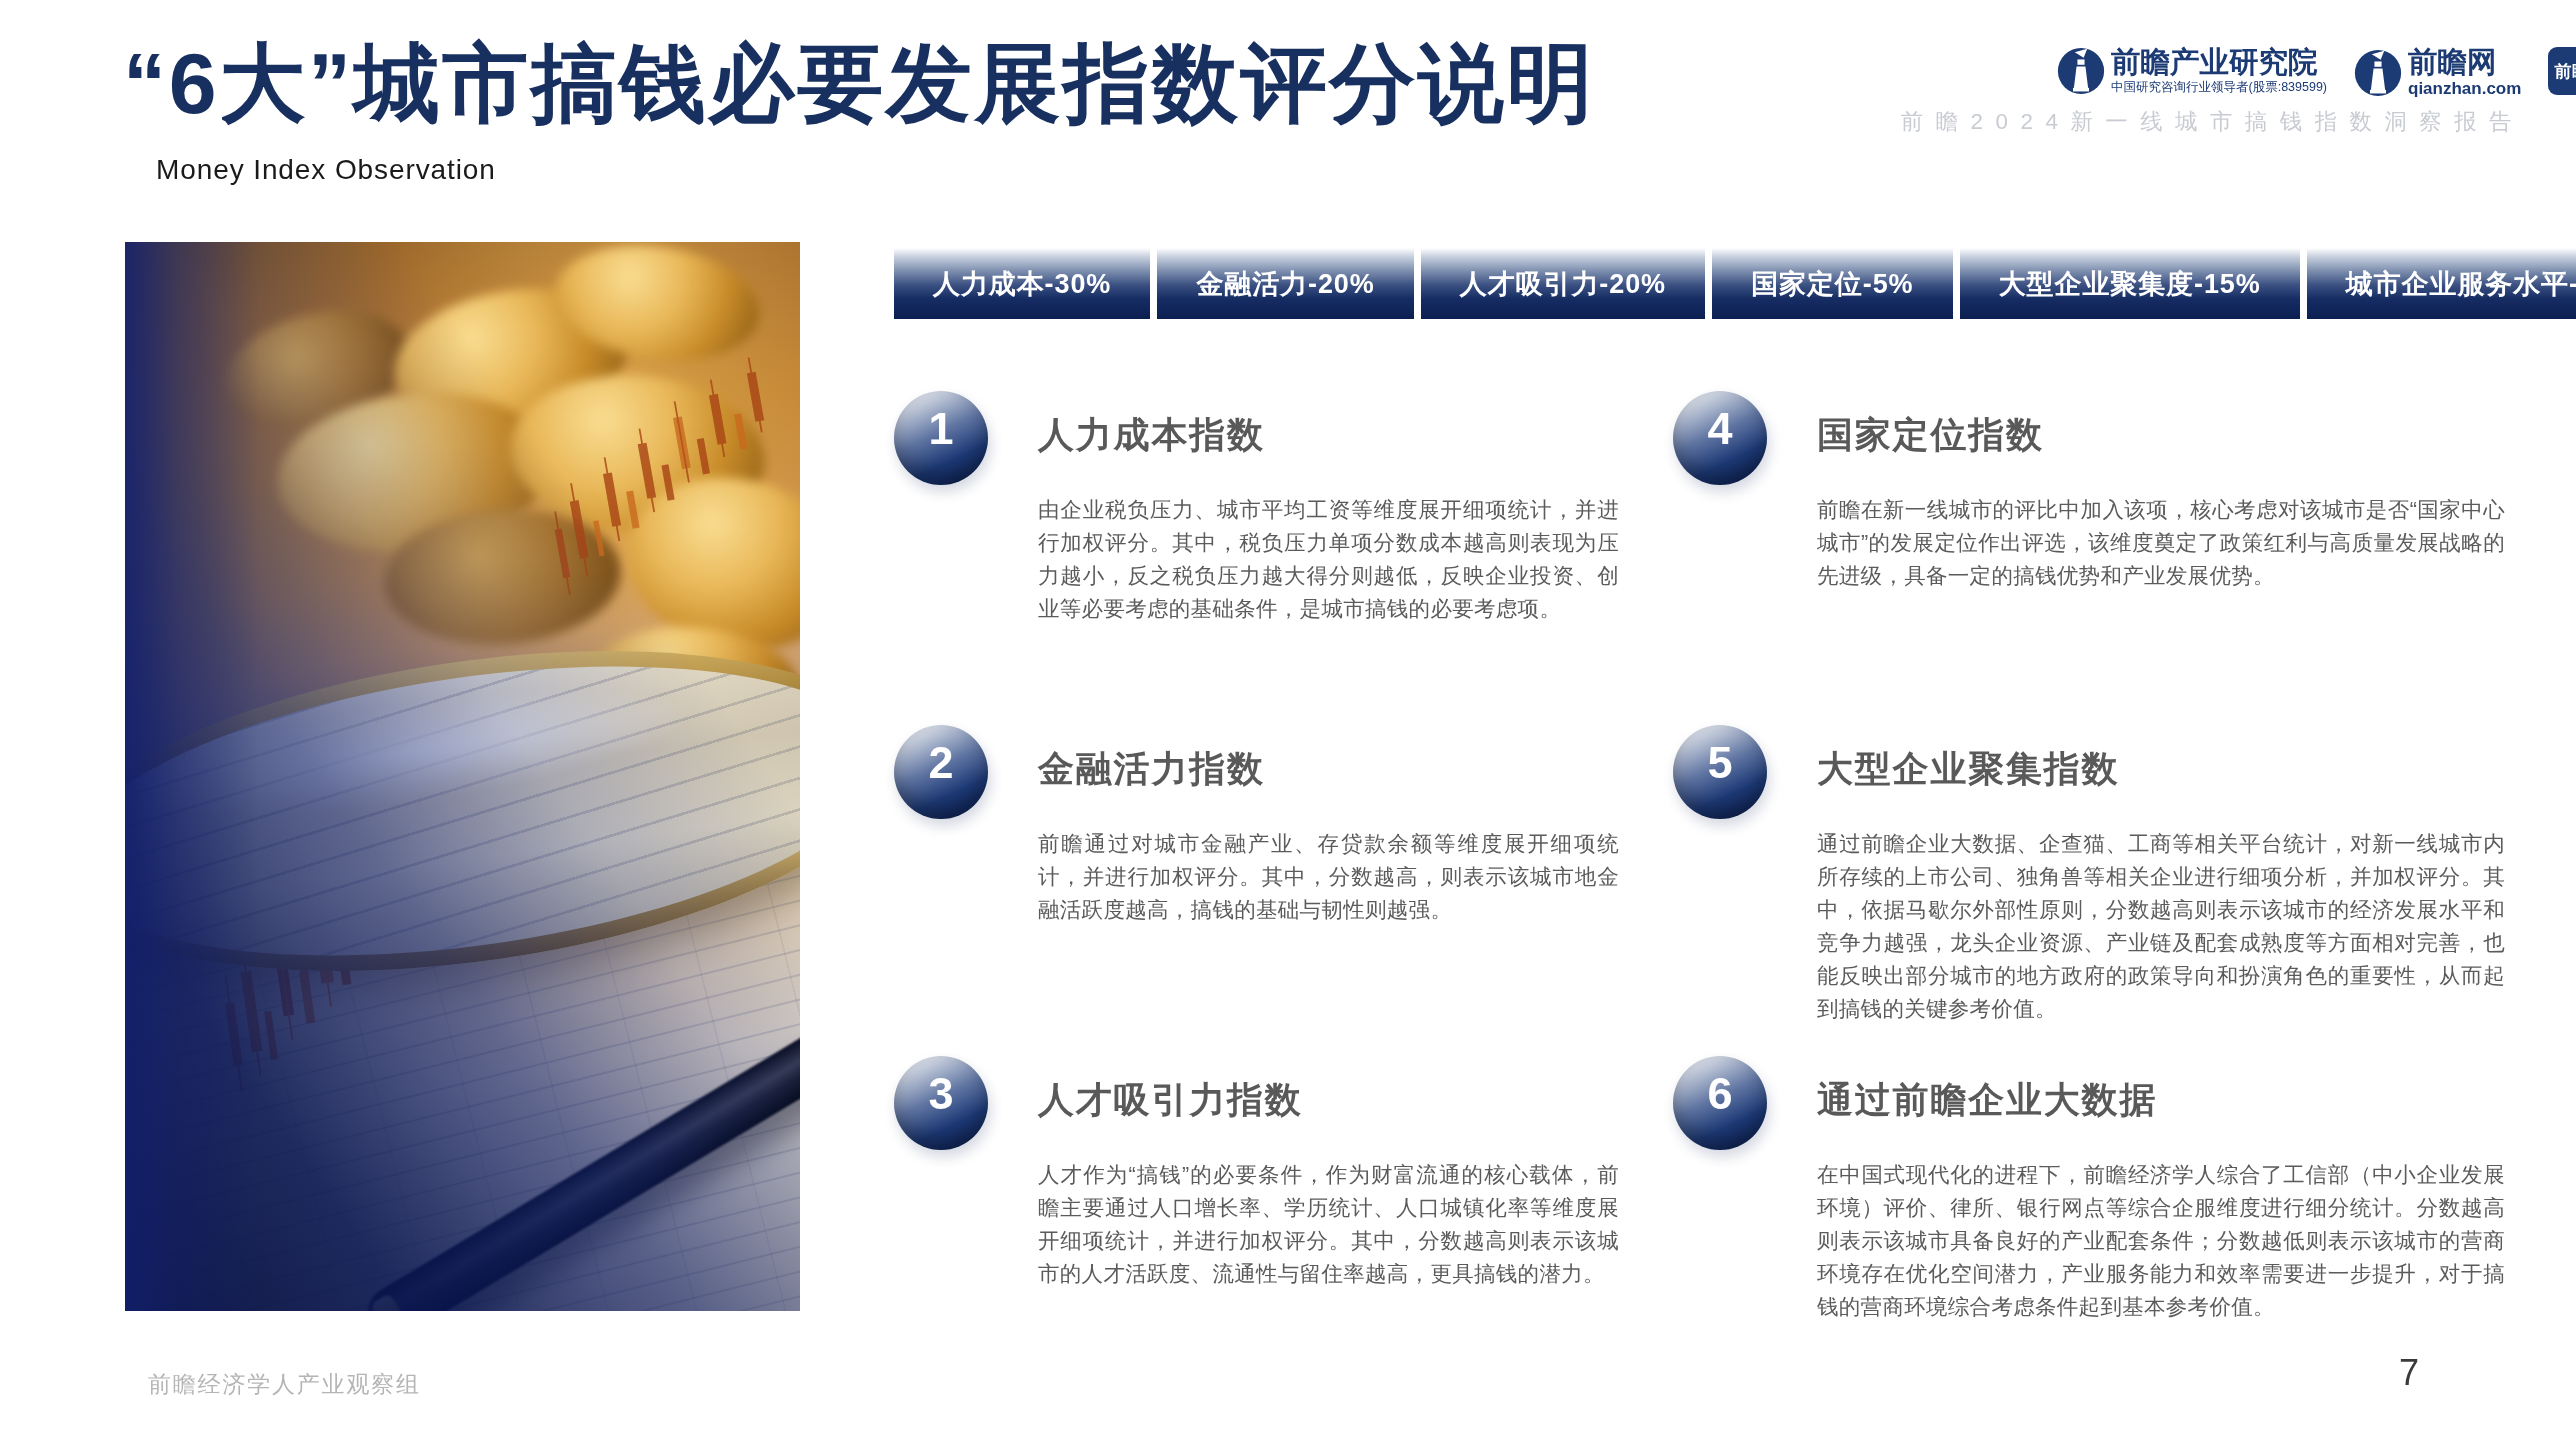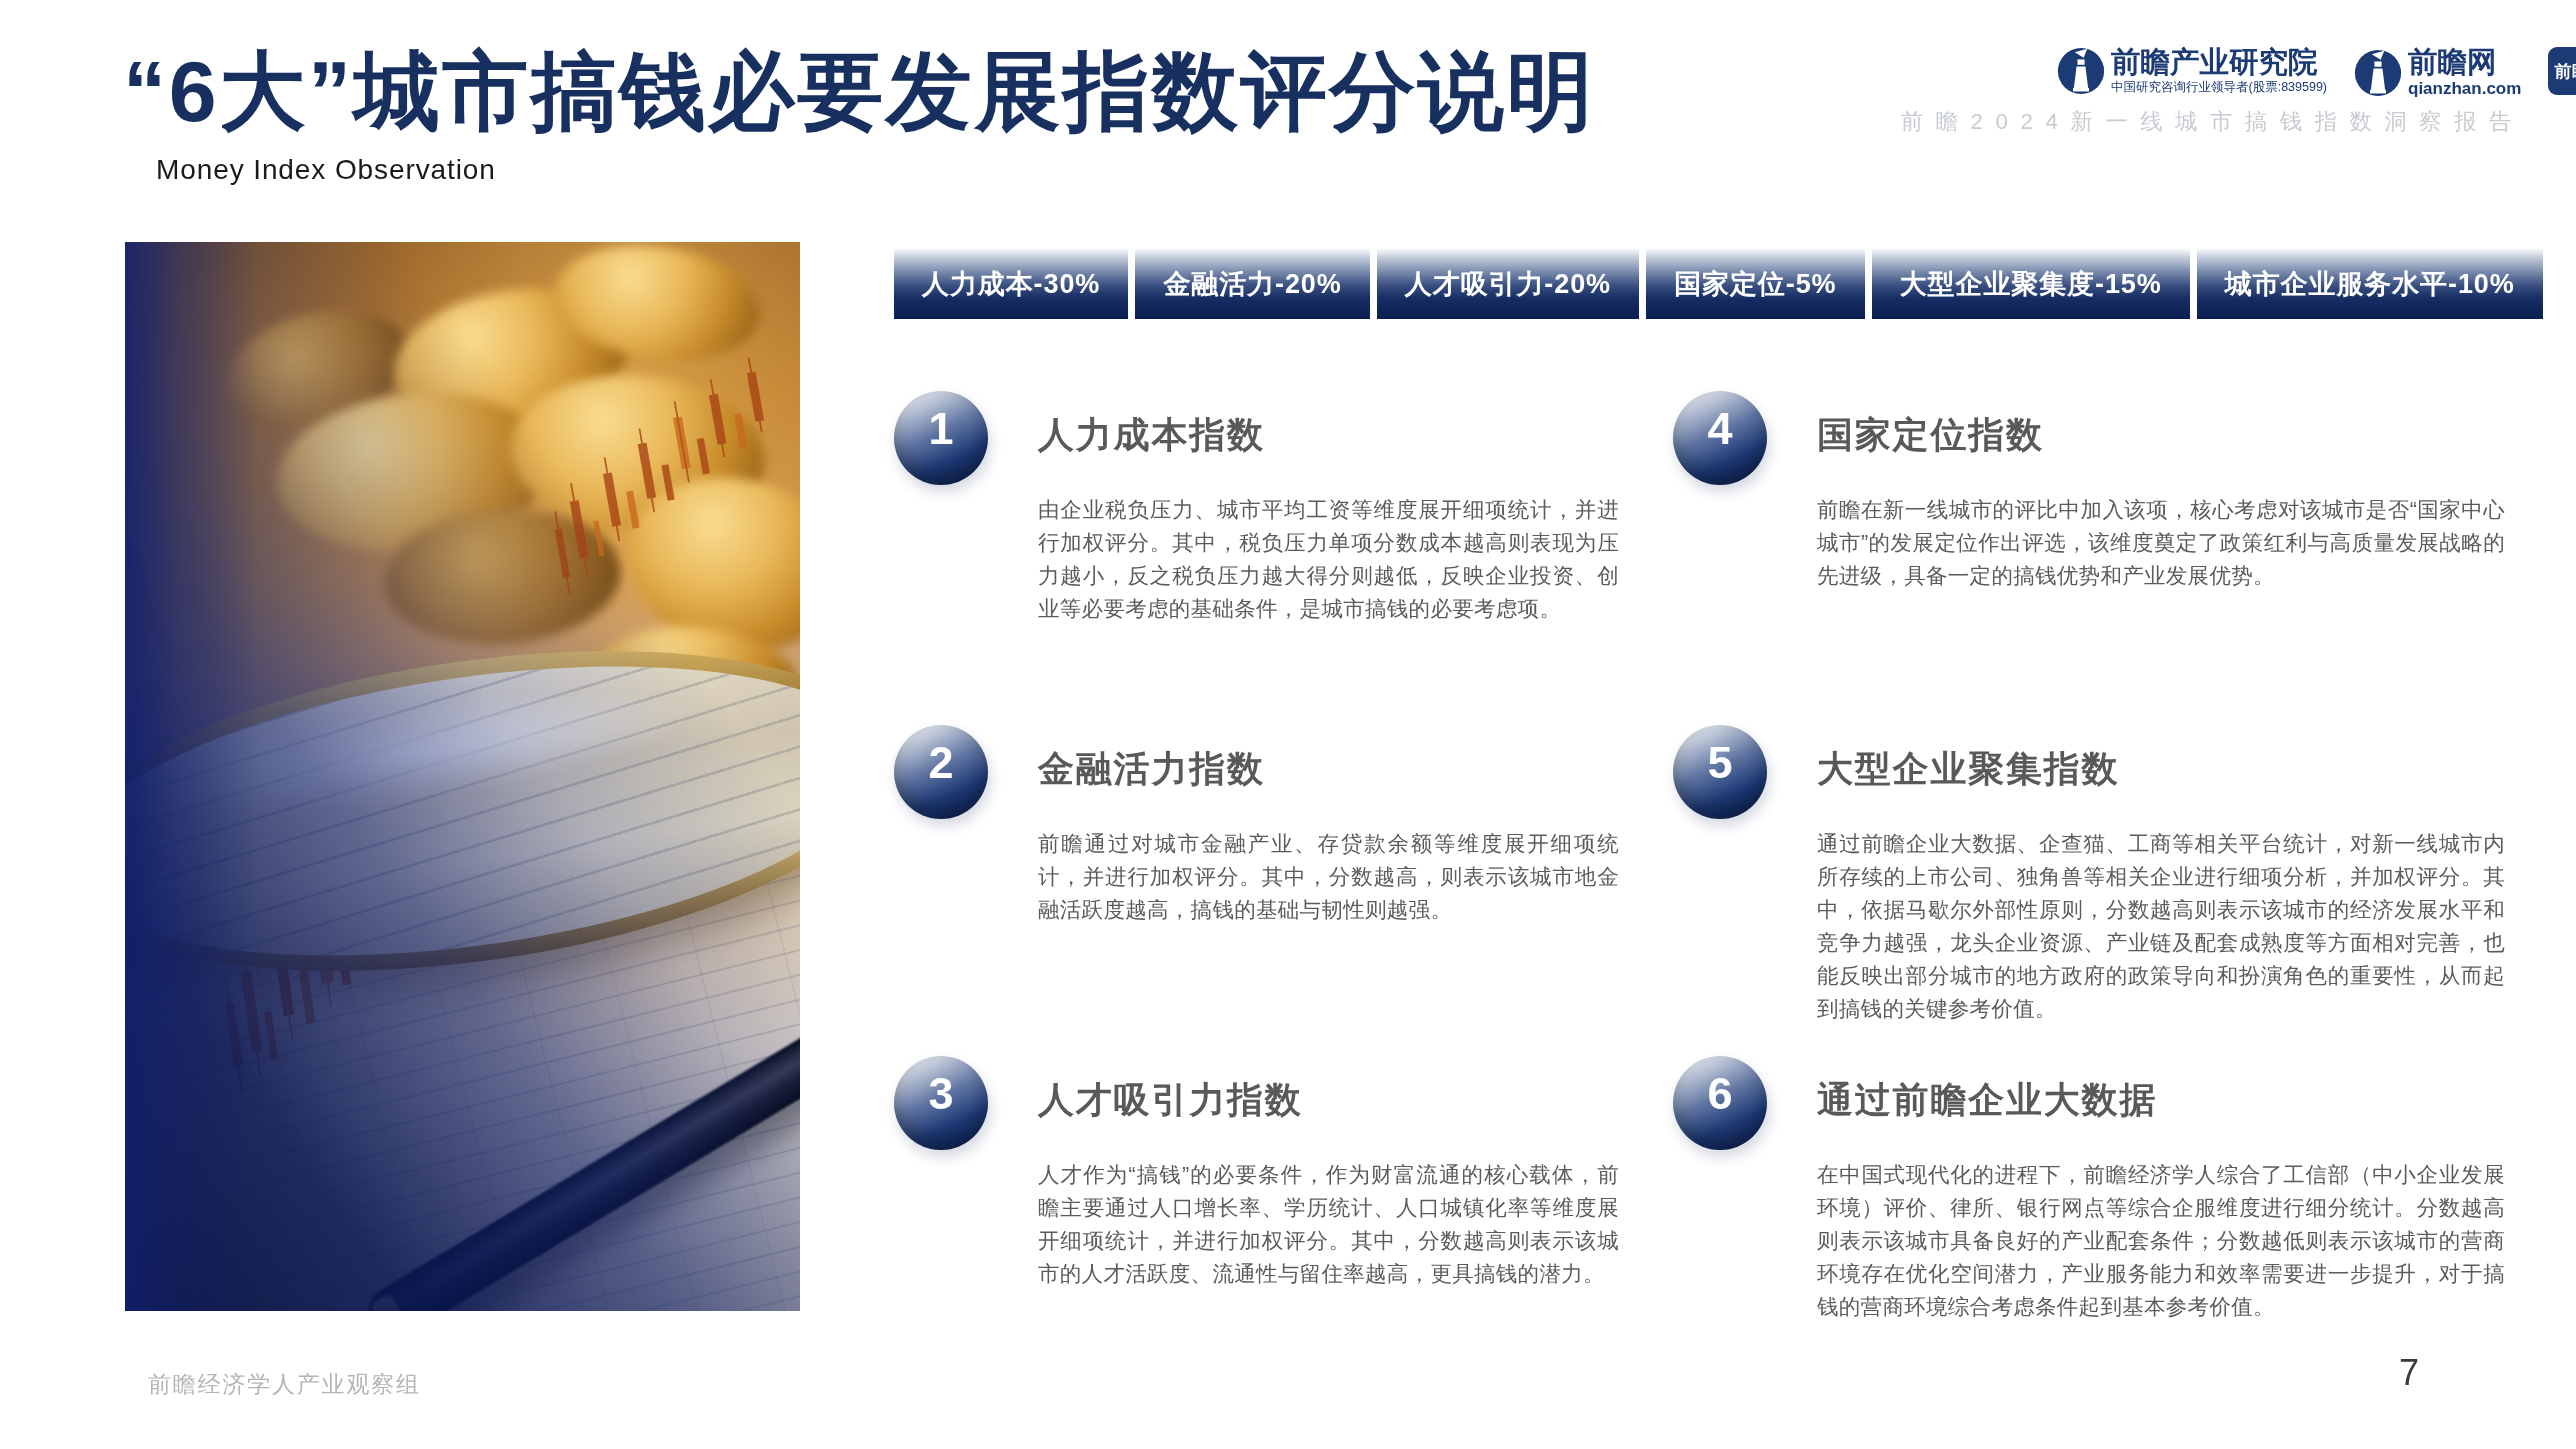--- a/index.html
+++ b/index.html
@@ -3,21 +3,21 @@
 <meta charset="utf-8">
 <style>
   html,body{margin:0;padding:0;}
   body{
     width:2576px;height:1449px;position:relative;overflow:hidden;
     background:#ffffff;
     font-family:"Liberation Sans","DejaVu Sans",sans-serif;
   }
   
   .main-title{
-    position:absolute;left:123px;top:44px;
+    position:absolute;left:123px;top:36px;
     font-size:86px;font-weight:900;color:#17305F;letter-spacing:2.7px;line-height:1.1;
   }
   .sub-title{
     position:absolute;left:156px;top:154px;
     font-size:28px;font-weight:300;color:#1a1a1a;letter-spacing:0.9px;
   }
   .brand-row{
     position:absolute;left:2057px;top:47px;height:55px;
     display:flex;align-items:flex-start;gap:27px;
   }
@@ -36,21 +36,21 @@
     position:absolute;top:106px;right:52px;
     font-size:22.4px;font-weight:300;color:#C8CCD2;letter-spacing:12.5px;white-space:nowrap;
   }
   
   .tabbar{
     position:absolute;left:894px;top:248px;width:1606px;height:71px;
     display:flex;gap:7.2px;
   }
   .tab{
     flex:1 1 auto;display:flex;align-items:center;justify-content:center;
-    padding:0 28px;white-space:nowrap;
+    padding:0 39px;white-space:nowrap;
     color:#ffffff;font-size:27px;font-weight:800;letter-spacing:0.9px;
     background:linear-gradient(180deg,#ffffff 0%,#c9d1df 12%,#8596b4 30%,#3b5182 52%,#152C63 72%,#0B1E50 100%);
   }
   
   .sections{
     position:absolute;left:894px;top:391px;
     display:grid;grid-template-columns:725px 832px;column-gap:54px;
     grid-template-rows:334px 331px auto;
   }
   .section{display:flex;gap:50px;align-items:flex-start;}

